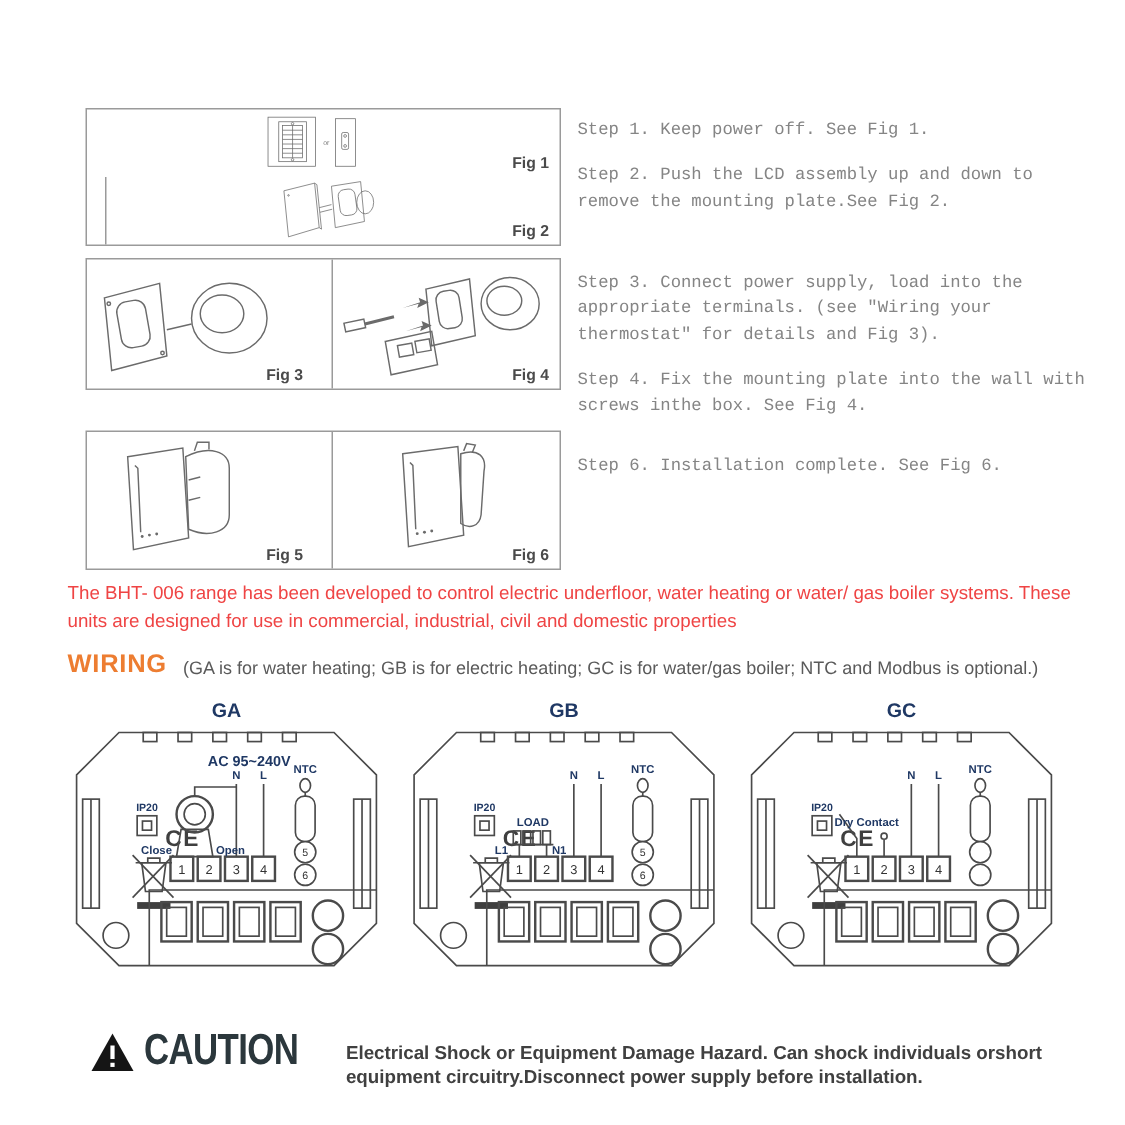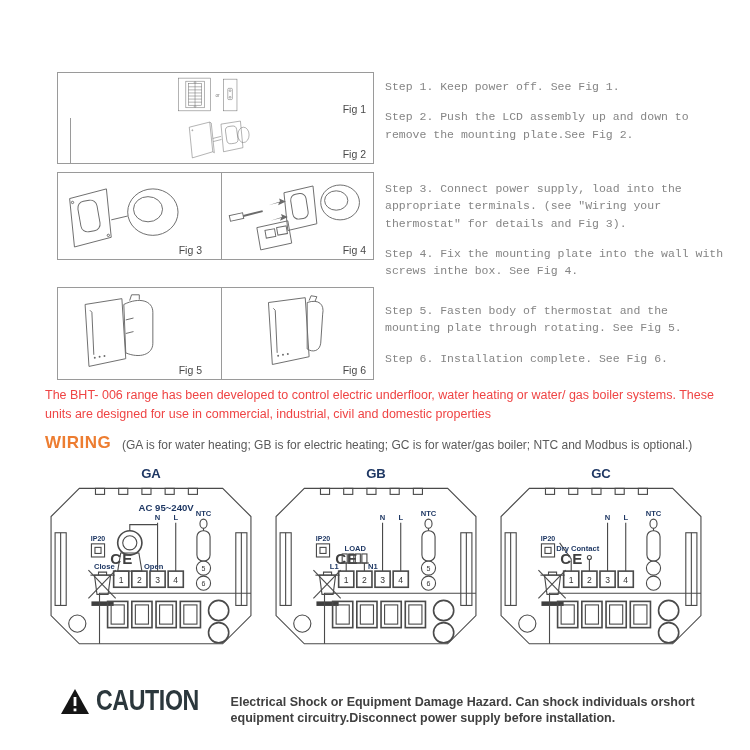--- a/index.html
+++ b/index.html
@@ -2,21 +2,21 @@
 <html><head>
 <meta charset="utf-8">
 <style>
   html,body{margin:0;padding:0;background:#fff;}
   #page{position:relative;width:750px;height:750px;background:#fff;overflow:hidden;
         font-family:"Liberation Sans",sans-serif;}
   
   .figrow{position:absolute;left:57px;width:315px;border:1px solid #9a9a9a;display:flex;}
   .figcell{position:relative;flex:1 1 50%;}
   .figcell + .figcell{border-left:1px solid #9a9a9a;margin-left:12px;}
-  .figlabel{position:absolute;right:7px;bottom:3px;font-size:10.5px;color:#4a4a4a;}
+  .figlabel{position:absolute;right:7px;bottom:3px;font-size:10.5px;color:#4a4a4a;font-weight:bold;}
   .figart{position:absolute;inset:0;width:100%;height:100%;}
   .fg{fill:none;stroke:#6b6b6b;stroke-width:1;}
   .fgf{fill:#6b6b6b;stroke:none;}
   .fg-or{font-size:9px;fill:#777;}
   
   .steps{position:absolute;left:385px;width:342px;color:#858585;font-size:11.5px;line-height:1.5;}
   .steps p{margin:0 0 13px 0;font-family:Liberation Mono, monospace;}
   
   .desc{position:absolute;left:45px;top:386px;width:676px;font-size:12.5px;color:#ef4444;line-height:1.5;}
   
@@ -147,21 +147,20 @@
         <path class="fg" d="M48,12 L86,7 L90,68 L52,76 Z"></path>
         <path class="fg" d="M53,18 L55,20 L57,64"></path>
         <circle class="fgf" cx="58" cy="67" r="1"></circle>
           <circle class="fgf" cx="63" cy="66" r="1"></circle>
           <circle class="fgf" cx="68" cy="65.2" r="1"></circle>
       </svg>
       <span class="figlabel">Fig 6</span>
     </div>
   </div>
   <div class="steps" style="top:302px;">
-    <p>Step 5. Fasten body of thermostat and the mounting plate through rotating. See Fig 5.</p>
     <p>Step 6. Installation complete. See Fig 6.</p>
   </div>
 
   <div class="desc">The BHT- 006 range has been developed to control electric underfloor, water heating or water/ gas boiler systems. These units are designed for use in commercial, industrial, civil and domestic properties</div>
 
   <div class="wirhead">WIRING</div>
   <div class="wirnote">(GA is for water heating;  GB is for electric heating;  GC is for water/gas boiler;  NTC and Modbus is optional.)</div>
 
   <div class="wdcol" style="left:45px;">
     <svg class="wd" viewBox="0 0 210 185">

